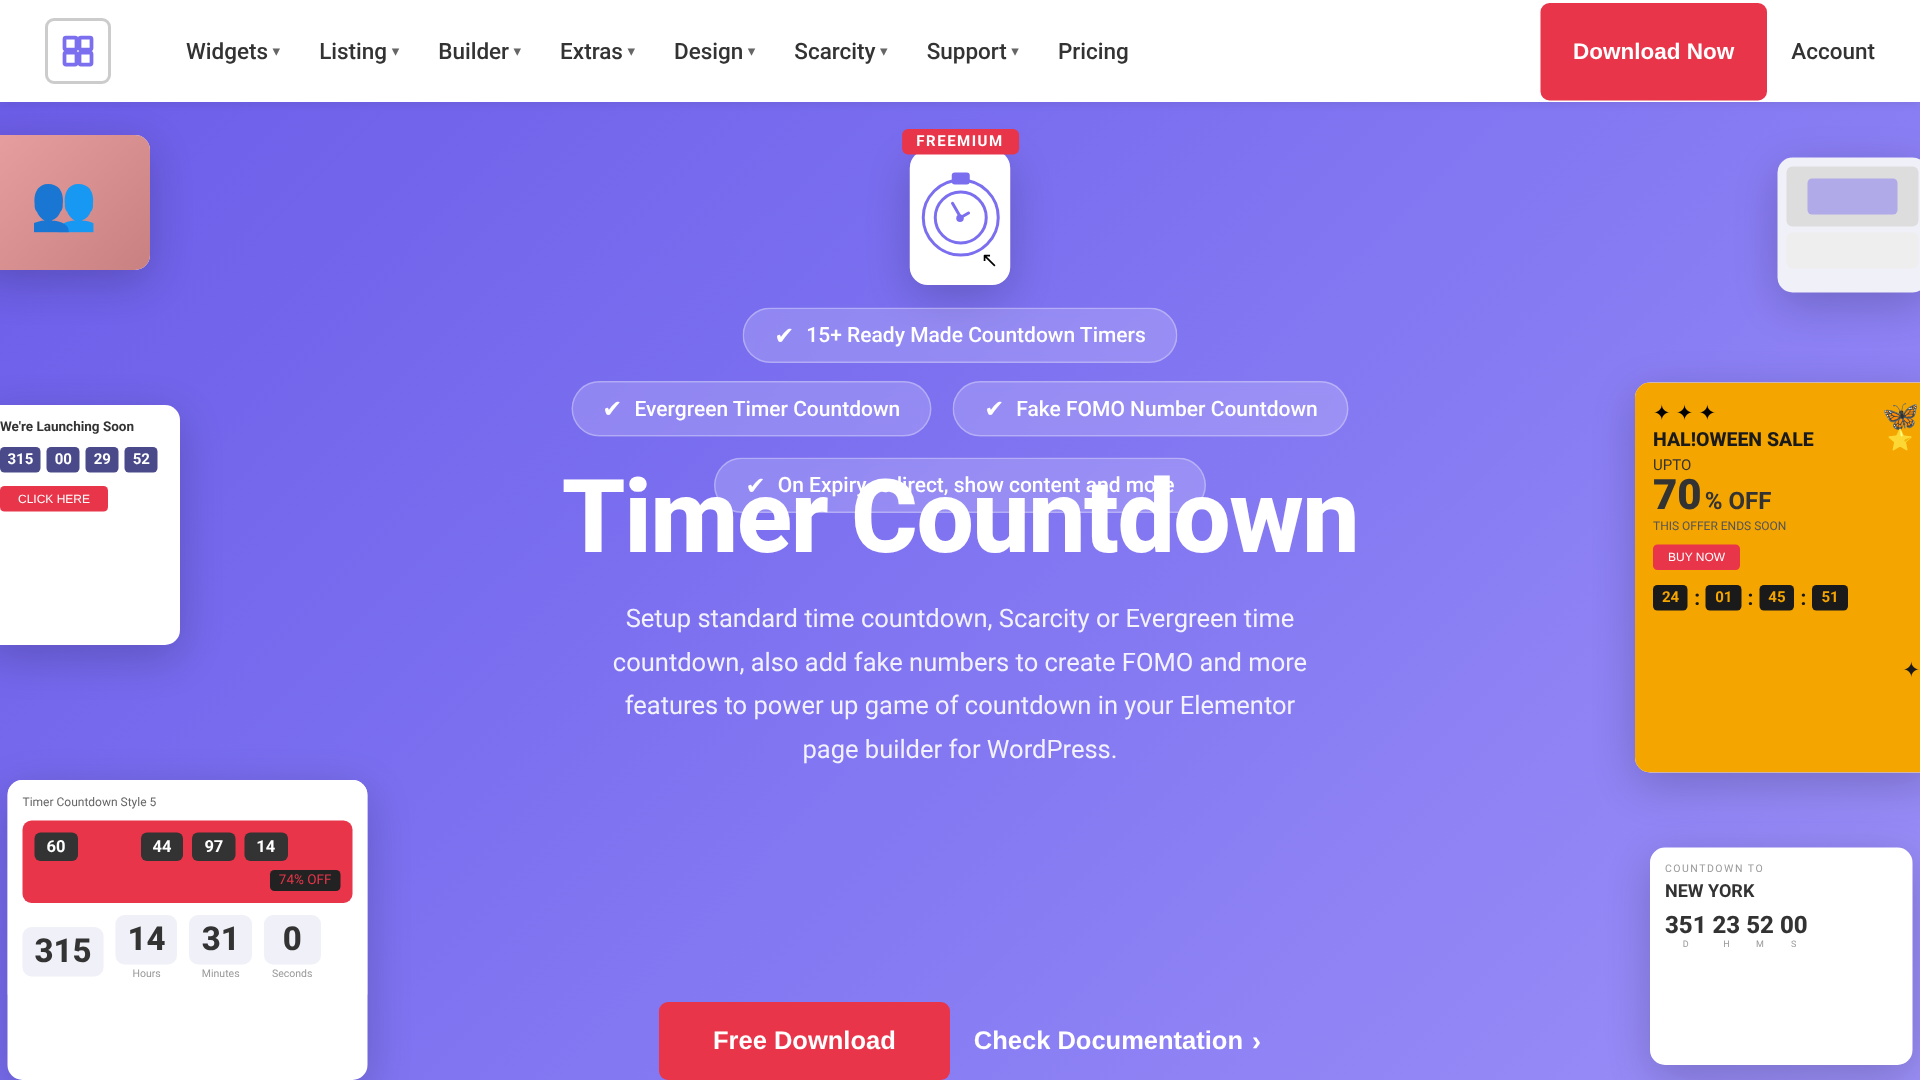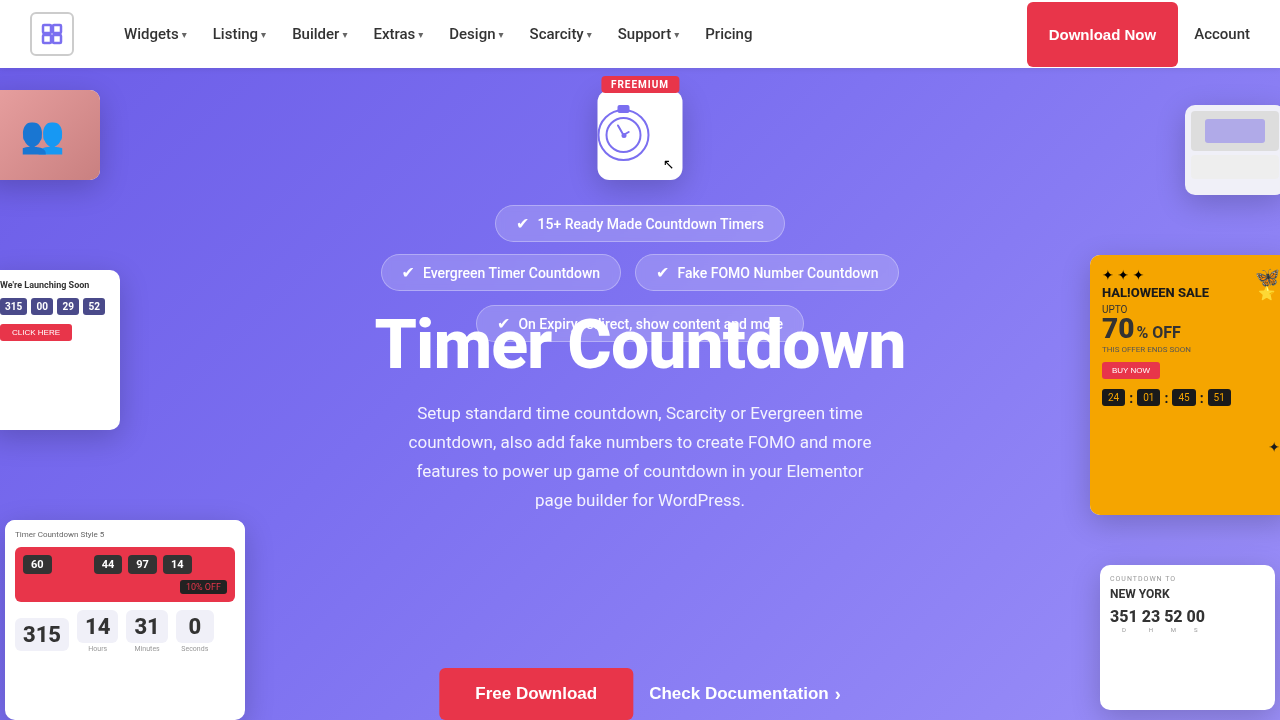--- a/index.html
+++ b/index.html
@@ -78,41 +78,41 @@
     .preview-card.top-right { background: #f0f0f8; }
     .tr-inner { padding: 8px; }
 
     
     .halloween-card { background: #f5a500; padding: 12px; height: 100%; }
     .hw-sale { font-size: 13px; font-weight: 800; color: #1a1a1a; text-transform: uppercase; }
     .hw-upto { font-size: 10px; color: #333; margin-top: 4px; }
     .hw-percent { font-size: 28px; font-weight: 900; color: #333; line-height: 1; }
     .hw-off { font-size: 16px; font-weight: 700; color: #333; }
     .hw-countdown { display: flex; gap: 4px; margin-top: 10px; }
-    .hw-count { background: #1a1a1a; color: #f5a500; border-radius: 3px; padding: 3px 6px; font-size: 10px; font-weight: 400; text-align: center; }
+    .hw-count { background: #1a1a1a; color: #f5a500; border-radius: 3px; padding: 3px 6px; font-size: 10px; font-weight: 700; text-align: center; }
     .hw-divider { color: #1a1a1a; font-weight: 700; font-size: 14px; align-self: center; }
     .hw-btn { background: #e8354a; color: #fff; border: none; border-radius: 3px; padding: 4px 10px; font-size: 8px; margin-top: 8px; cursor: pointer; }
     .hw-stars { font-size: 14px; margin-bottom: 2px; }
 
     
     .br-inner { padding: 10px; }
     .br-title { font-size: 7px; color: #999; margin-bottom: 4px; text-transform: uppercase; letter-spacing: 1px; }
     .br-city { font-size: 12px; font-weight: 700; color: #333; margin-bottom: 6px; }
     .br-countdown { display: flex; gap: 4px; }
     .br-count { text-align: center; }
     .br-num { font-size: 16px; font-weight: 800; color: #333; }
     .br-lbl { font-size: 6px; color: #999; }
 
     
     .center-widget {
-      position: absolute; top: 90px; left: 50%; transform: translateX(-50%);
-      width: 85px; height: 90px;
+      position: absolute; top: 100px; left: 50%; transform: translateX(-50%);
+      width: 67px; height: 90px;
       background: #fff; border-radius: 12px;
       box-shadow: 0 8px 30px rgba(0,0,0,0.2);
-      display: flex; align-items: center; justify-content: flex-start;
+      display: flex; align-items: center; justify-content: center;
     }
     .freemium-badge {
       position: absolute; top: -14px; left: 50%; transform: translateX(-50%);
       background: #e8354a; color: #fff; font-size: 10px; font-weight: 700;
       padding: 3px 10px; border-radius: 4px; white-space: nowrap; letter-spacing: 1px;
     }
     .timer-icon-wrap {
       width: 52px; height: 52px; border: 2px solid #7b6ff0; border-radius: 50%;
       display: flex; align-items: center; justify-content: center;
       position: relative;
@@ -265,21 +265,21 @@
   <div class="preview-card bottom-left">
     <div class="bottom-left-inner">
       <div class="countdown-style-label">Timer Countdown Style 5</div>
 
       <div style="background:#e8354a; padding:8px; border-radius:6px; margin-bottom:8px;">
         <div style="display:flex; gap:6px; align-items:center; flex-wrap:wrap;">
           <div style="background:#333; border-radius:4px; padding:3px 8px; color:#fff; font-size:11px; font-weight:700;">60</div>
           <div style="background:#333; border-radius:4px; padding:3px 8px; color:#fff; font-size:11px; font-weight:700;margin-left:36px;">44</div>
           <div style="background:#333; border-radius:4px; padding:3px 8px; color:#fff; font-size:11px; font-weight:700;">97</div>
           <div style="background:#333; border-radius:4px; padding:3px 8px; color:#fff; font-size:11px; font-weight:700;">14</div>
-          <div style="background:#222; border-radius:3px; padding:2px 6px; color:#e8354a; font-size:9px; margin-left:auto;">10% OFF</div>
+          <div style="background:#222; border-radius:3px; padding:2px 6px; color:#e8354a; font-size:9px; margin-left:auto;">74% OFF</div>
         </div>
       </div>
       <div class="large-countdown">
         <div class="lc-item">
           <div class="lc-num">315</div>
           <div class="lc-label"></div>
         </div>
         <div class="lc-item">
           <div class="lc-num">14</div>
           <div class="lc-label">Hours</div>

